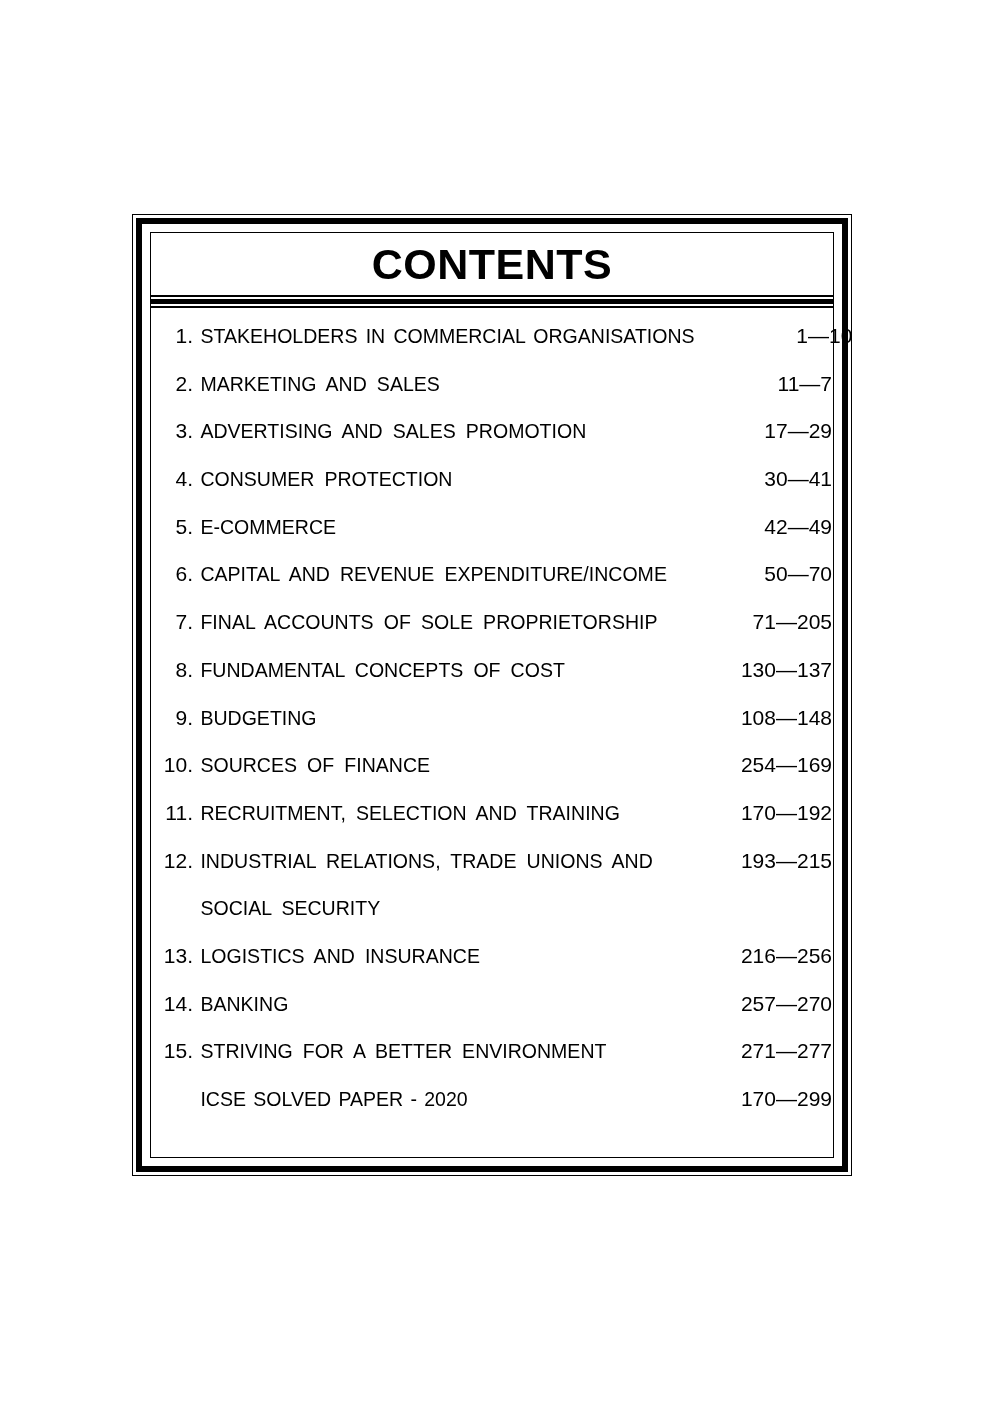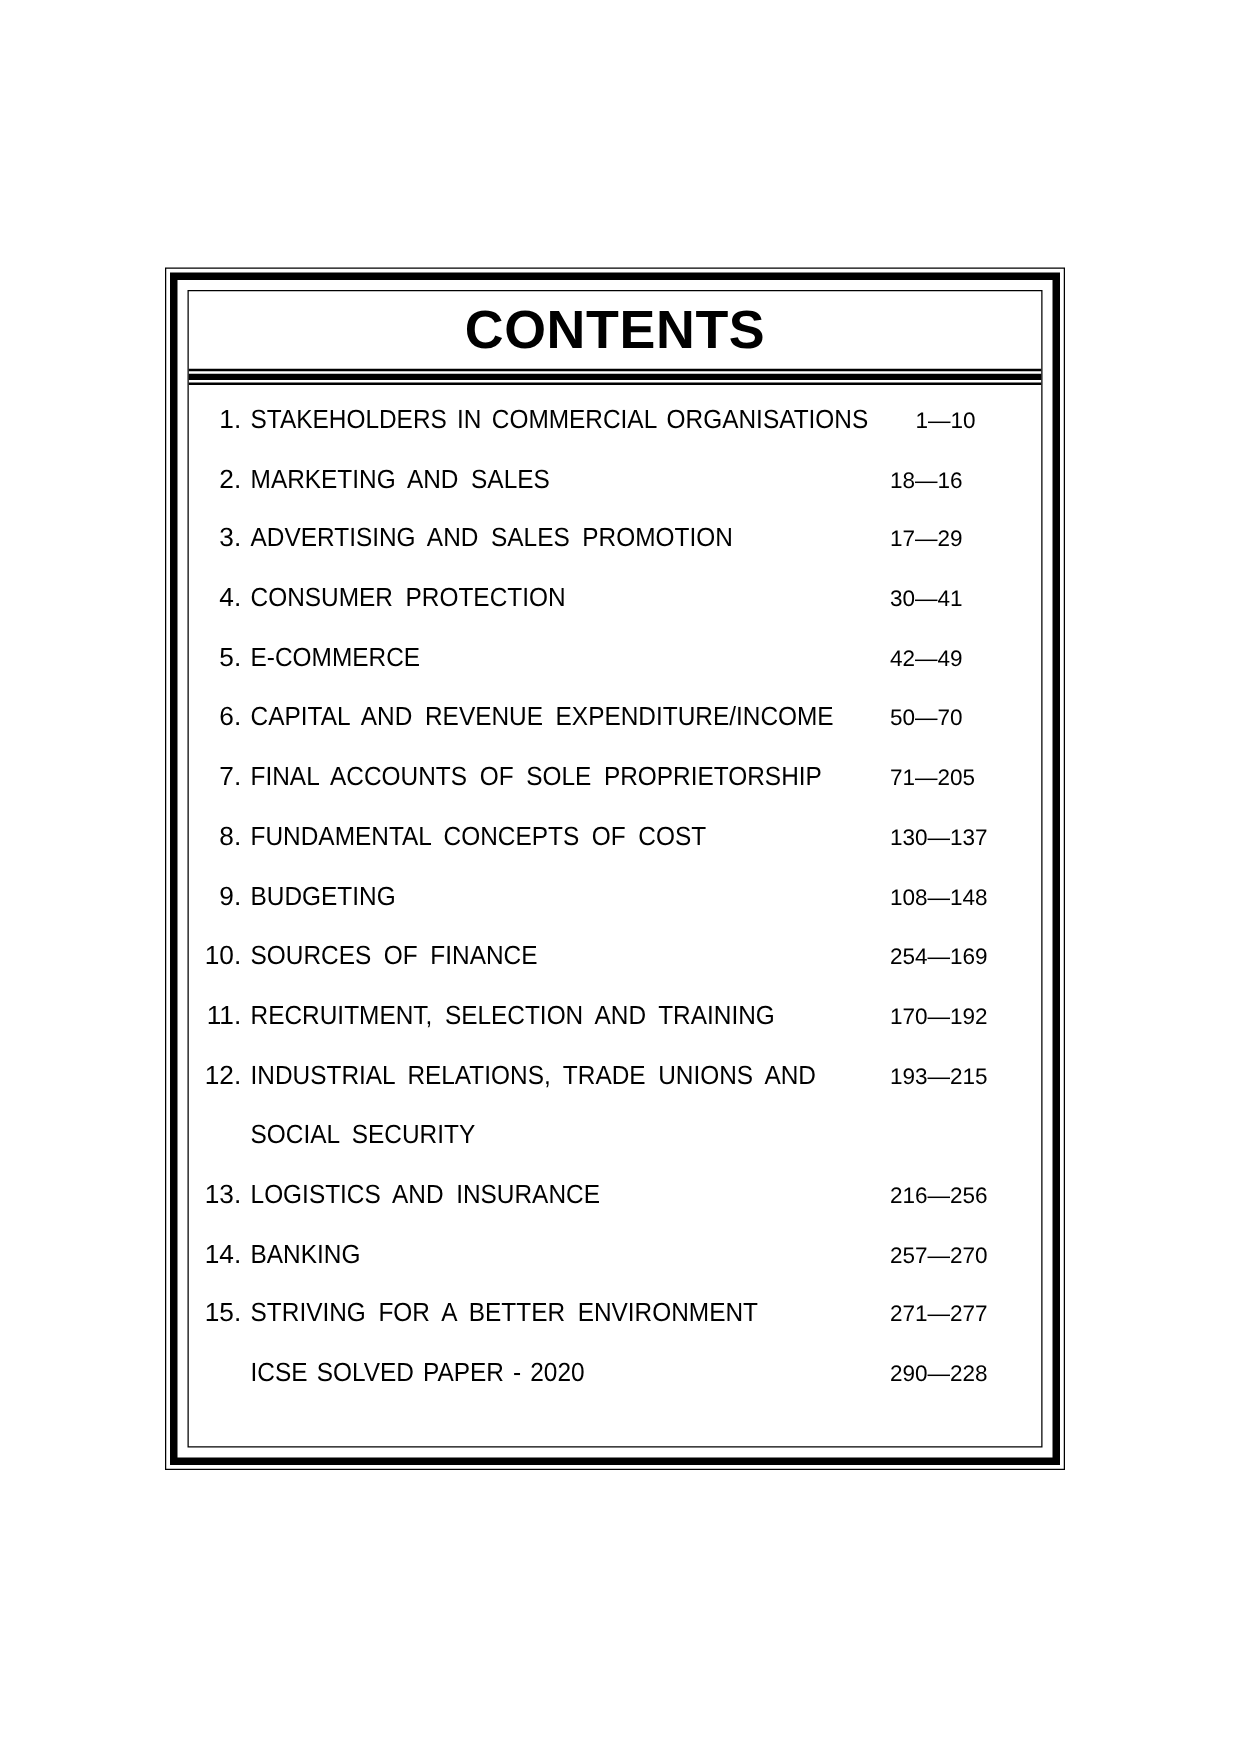--- a/index.html
+++ b/index.html
@@ -128,21 +128,22 @@
     word-spacing: 5px;
     transform: scaleX(0.93);
     transform-origin: left center;
   }
   .toc-title.tight {
     word-spacing: 3px;
   }
   .toc-pages {
     flex: 0 0 120px;
     width: 120px;
-    font-size: 18px;
+    text-align: right;
+    font-size: 21px;
     white-space: nowrap;
     padding-right: 1px;
   }
   .toc-row.continuation .toc-num {
     visibility: hidden;
   }
   .toc-row.continuation .toc-pages {
     visibility: hidden;
   }
   .toc-row.appendix .toc-num {
@@ -173,21 +174,21 @@
 
   <div class="toc" id="toc-list">
       <div class="toc-row">
         <span class="toc-num">1.</span>
         <span class="toc-title tight">STAKEHOLDERS IN COMMERCIAL ORGANISATIONS</span>
         <span class="toc-pages">1—10</span>
       </div>
       <div class="toc-row">
         <span class="toc-num">2.</span>
         <span class="toc-title">MARKETING AND SALES</span>
-        <span class="toc-pages">18—16</span>
+        <span class="toc-pages">11—7</span>
       </div>
       <div class="toc-row">
         <span class="toc-num">3.</span>
         <span class="toc-title">ADVERTISING AND SALES PROMOTION</span>
         <span class="toc-pages">17—29</span>
       </div>
       <div class="toc-row">
         <span class="toc-num">4.</span>
         <span class="toc-title">CONSUMER PROTECTION</span>
         <span class="toc-pages">30—41</span>
@@ -248,17 +249,17 @@
         <span class="toc-pages">257—270</span>
       </div>
       <div class="toc-row">
         <span class="toc-num">15.</span>
         <span class="toc-title">STRIVING FOR A BETTER ENVIRONMENT</span>
         <span class="toc-pages">271—277</span>
       </div>
       <div class="toc-row appendix">
         <span class="toc-num"></span>
         <span class="toc-title tight">ICSE SOLVED PAPER - 2020</span>
-        <span class="toc-pages">290—228</span>
+        <span class="toc-pages">170—299</span>
       </div>
     </div>
 
 </div>
 
 </body></html>

